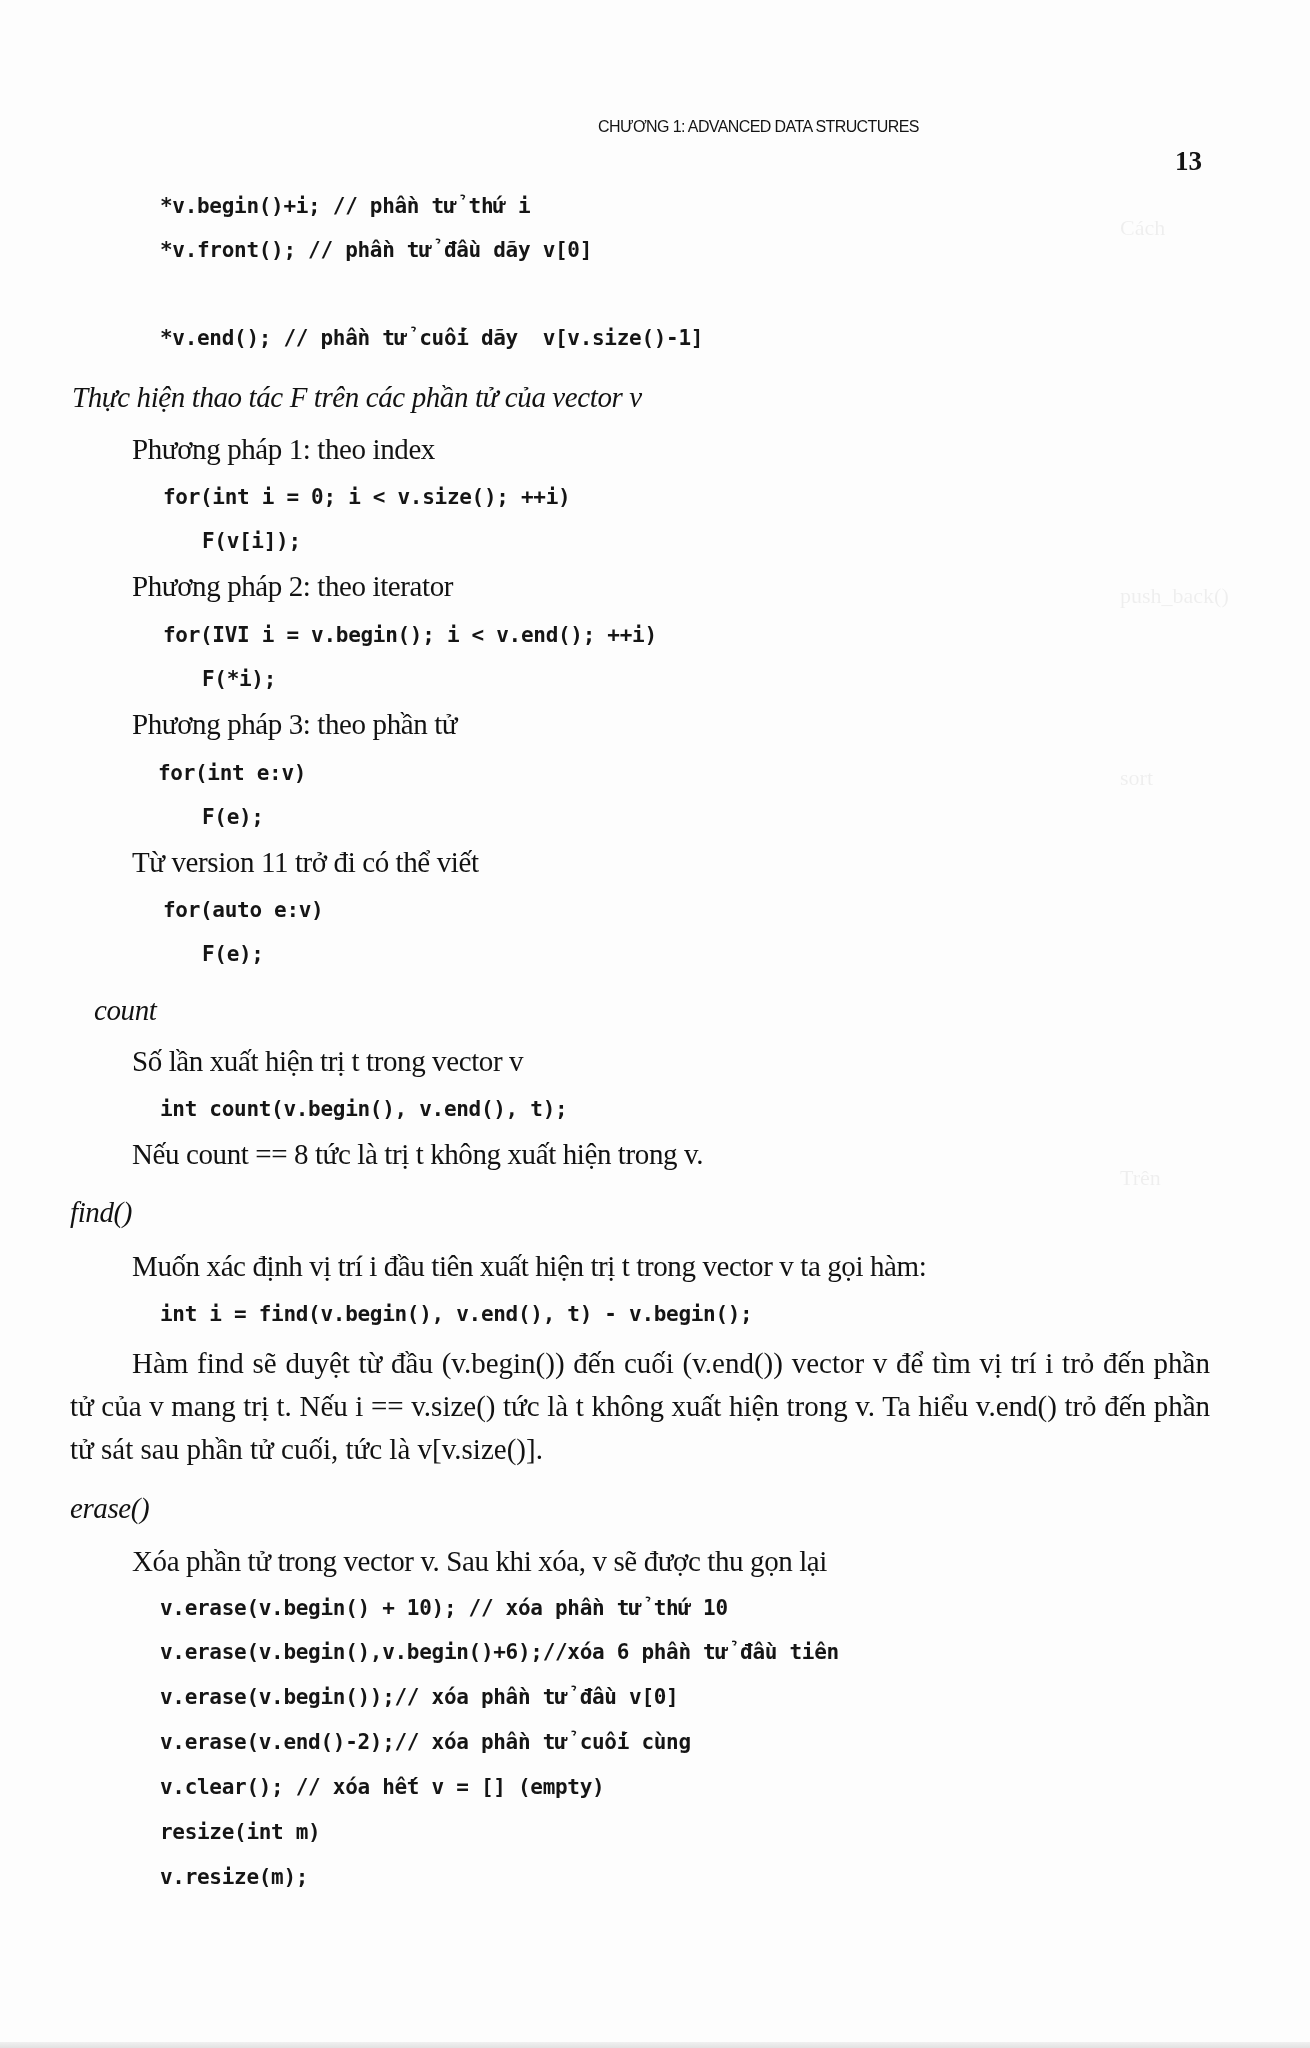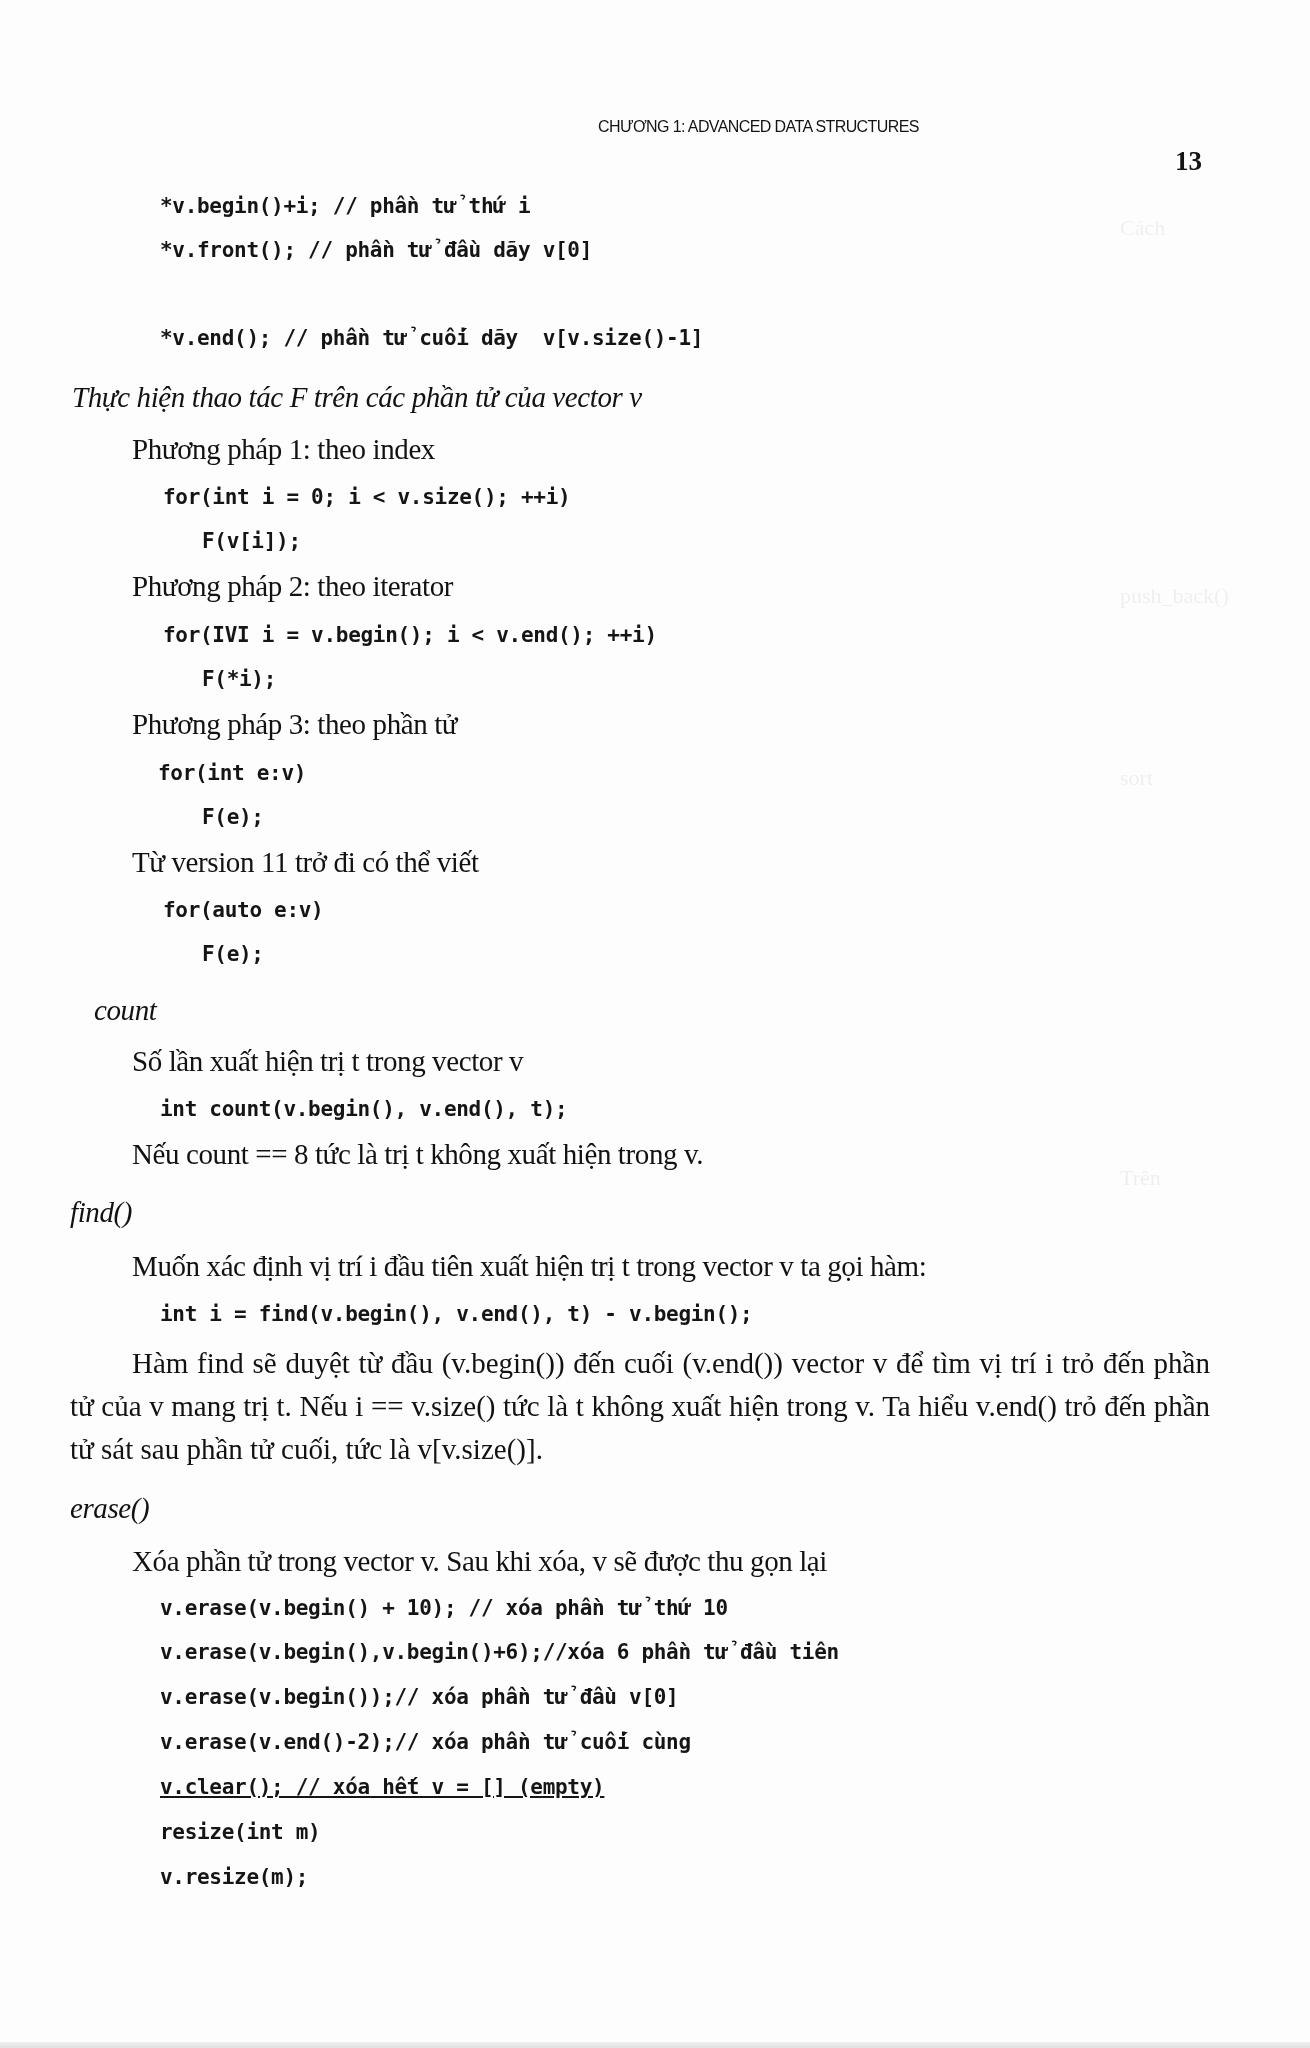--- a/index.html
+++ b/index.html
@@ -90,18 +90,18 @@
   <div class="line serif" style="left:132px;top:1250px;">Muốn xác định vị trí i đầu tiên xuất hiện trị t trong vector v ta gọi hàm:</div>
   <div class="line code" style="left:160px;top:1302px;">int i = find(v.begin(), v.end(), t) - v.begin();</div>
   <div class="para" style="top:1342px;">Hàm find sẽ duyệt từ đầu (v.begin()) đến cuối (v.end()) vector v để tìm vị trí i trỏ đến phần tử của v mang trị t. Nếu i == v.size() tức là t không xuất hiện trong v. Ta hiểu v.end() trỏ đến phần tử sát sau phần tử cuối, tức là v[v.size()].</div>
 
   <div class="line serif italic" style="left:70px;top:1492px;">erase()</div>
   <div class="line serif" style="left:132px;top:1545px;">Xóa phần tử trong vector v. Sau khi xóa, v sẽ được thu gọn lại</div>
   <div class="line code" style="left:160px;top:1596px;">v.erase(v.begin() + 10); // xóa phần tử thứ 10</div>
   <div class="line code" style="left:160px;top:1640px;">v.erase(v.begin(),v.begin()+6);//xóa 6 phần tử đầu tiên</div>
   <div class="line code" style="left:160px;top:1685px;">v.erase(v.begin());// xóa phần tử đầu v[0]</div>
   <div class="line code" style="left:160px;top:1730px;">v.erase(v.end()-2);// xóa phần tử cuối cùng</div>
-  <div class="line code" style="left:160px;top:1775px;text-decoration:underline;">v.clear(); // xóa hết v = [] (empty)</div>
+  <div class="line code" style="left:160px;top:1775px;">v.clear(); // xóa hết v = [] (empty)</div>
   <div class="line code" style="left:160px;top:1820px;">resize(int m)</div>
   <div class="line code" style="left:160px;top:1865px;">v.resize(m);</div>
 
   <div class="shadow-bottom"></div>
 </div>
 
 </body></html>

